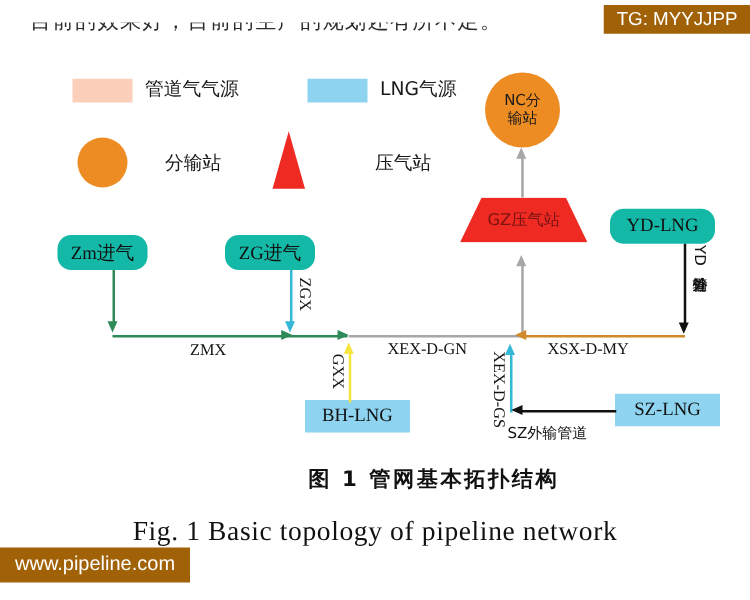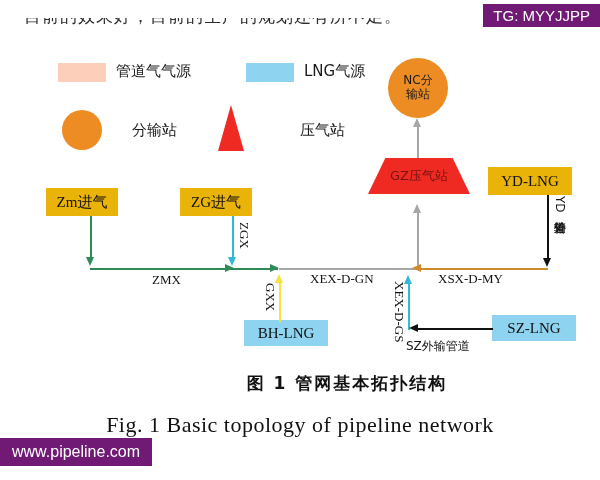--- a/index.html
+++ b/index.html
@@ -14,21 +14,21 @@
   .cut-text{
     position:absolute;left:24px;top:18px;width:420px;height:16px;
     overflow:hidden;color:#2b2b2b;
     font-family:"DejaVu Sans", sans-serif;font-size:17px;
     letter-spacing:1px;white-space:nowrap;
   }
   .cut-text span{position:relative;top:-13px;display:block;}
 
   
   .wm{
-    position:absolute;background:#701a75;color:#ffffff;
+    position:absolute;background:#a16207;color:#ffffff;
     font-family:"Liberation Sans", sans-serif;
     display:flex;align-items:center;justify-content:center;
   }
   #wm-top{right:0;top:4px;padding:3px 10px;font-size:15px;}
   #wm-bottom{left:0;bottom:14px;padding:5px 12px;font-size:16px;}
 
   
   .legend-swatch{position:absolute;}
   .swatch-rect{width:48px;height:19px;}
   .peach{background:#fbcfba;}
@@ -44,21 +44,21 @@
     width:0;height:0;border-bottom:46px solid #ee2a23;
     border-left:13px solid transparent;border-right:13px solid transparent;
   }
 
   
   .node{
     position:absolute;display:flex;align-items:center;justify-content:center;
     font-family:"Liberation Serif", serif;font-size:15px;color:#111;
     white-space:nowrap;
   }
-  .node.peach{background:#eab308;}
+  .node.peach{background:#14b8a6;border-radius:11px;}
   .node.blue{background:#8ed3ef;}
 
   
   #nc-station{
     position:absolute;left:388px;top:58px;width:60px;height:60px;
     border-radius:50%;background:#ee8c24;
     display:flex;flex-direction:column;align-items:center;justify-content:center;
     font-family:"DejaVu Sans", sans-serif;font-size:12px;color:#1a1a1a;
     line-height:1.15;text-align:center;
   }

